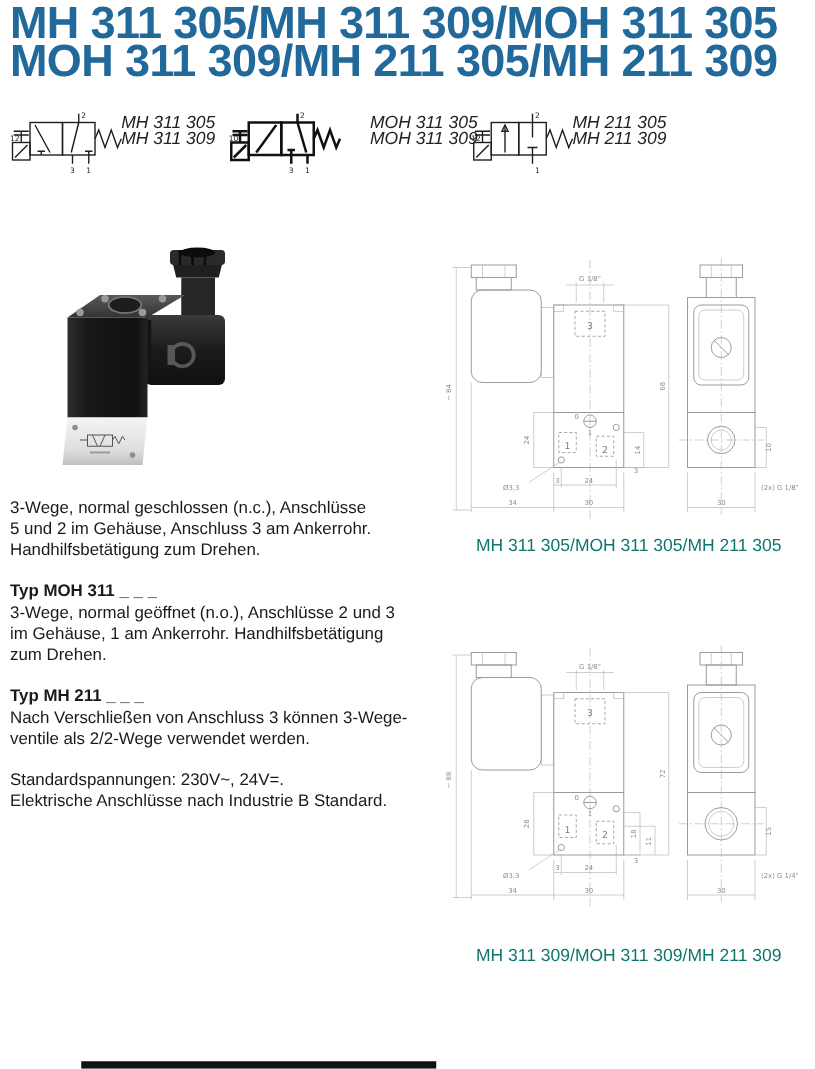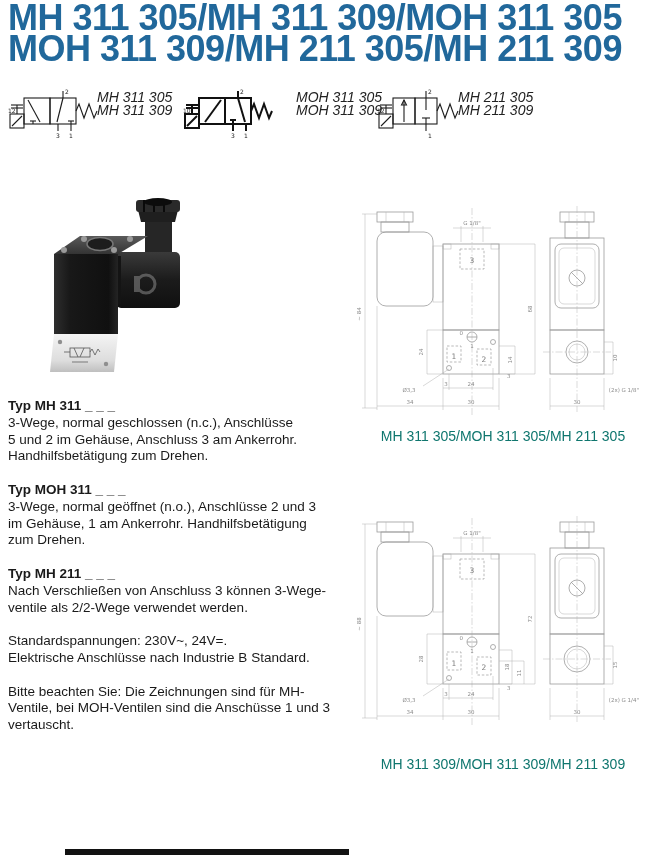--- a/index.html
+++ b/index.html
@@ -182,39 +182,35 @@
         <line x1="66" y1="156" x2="62" y2="165"></line>
       <path d="M72 160 l2 -3 l3 6 l3 -6 l2 3"></path>
       <line x1="46" y1="160" x2="52" y2="160"></line>
     </g>
     <line x1="54" y1="170" x2="70" y2="170" stroke="#999" stroke-width="1.5"></line>
   </g>
 </svg>
 
 <div class="abs text-col">
 
-  <h3>Typ MH 311 _ _ _</h3>
   <p>3-Wege, normal geschlossen (n.c.), Anschlüsse
 5 und 2 im Gehäuse, Anschluss 3 am Ankerrohr.
 Handhilfsbetätigung zum Drehen.</p>
 
   <h3>Typ MOH 311 _ _ _</h3>
   <p>3-Wege, normal geöffnet (n.o.), Anschlüsse 2 und 3
 im Gehäuse, 1 am Ankerrohr. Handhilfsbetätigung
 zum Drehen.</p>
 
   <h3>Typ MH 211 _ _ _</h3>
 
   <p>Nach Verschließen von Anschluss 3 können 3-Wege-
 ventile als 2/2-Wege verwendet werden.</p>
   <p>Standardspannungen: 230V~, 24V=.
 Elektrische Anschlüsse nach Industrie B Standard.</p>
-  <p class="last">Bitte beachten Sie: Die Zeichnungen sind für MH-
-Ventile, bei MOH-Ventilen sind die Anschüsse 1 und 3
-vertauscht.</p>
 </div>
 
 <div class="abs drawing" style="left:357px;top:196px;">
 <svg width="292" height="225" viewBox="0 0 292 225">
   <g>
 
     <rect class="cad" x="20" y="16" width="36" height="10"></rect>
     <line class="cadthin" x1="29" y1="16" x2="29" y2="26"></line>
         <line class="cadthin" x1="47" y1="16" x2="47" y2="26"></line>
     <rect class="cad" x="24" y="26" width="28" height="10"></rect>

